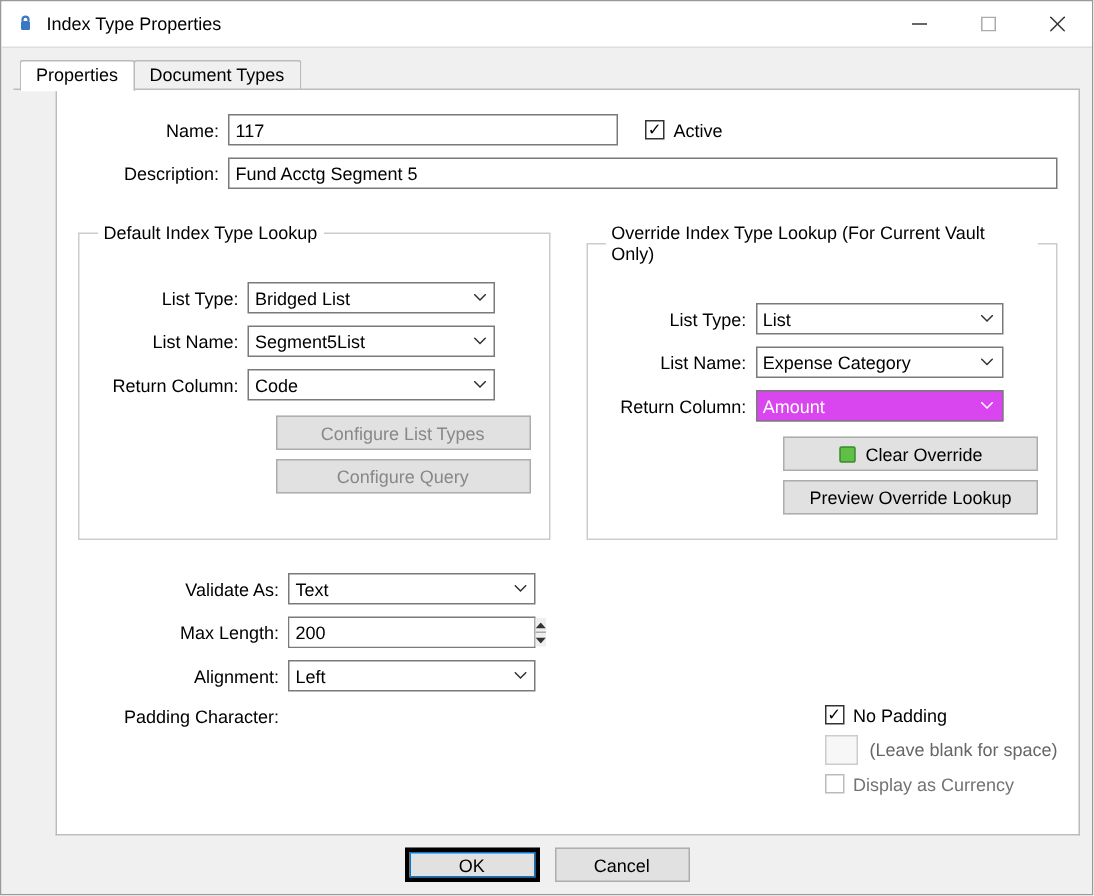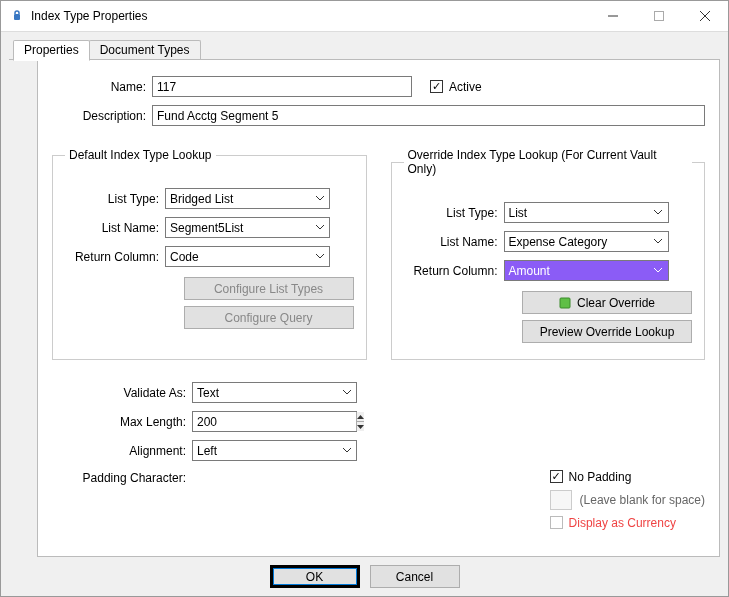--- a/index.html
+++ b/index.html
@@ -120,37 +120,37 @@
     padding:0 2px 0 4px;
     width:165px;
     position:relative;
     user-select:none;
   }
   .combo .arrow {
     width:15px;height:15px;
     display:flex;align-items:center;justify-content:center;
   }
   .combo.highlight {
-    background:#8b5cf6;
+    background:#d946ef;
     color:#fff;
     align-items:center;
   }
   .chk {
     display:inline-flex;
     align-items:center;
     gap:6px;
   }
   .chk .box {
     width:13px;height:13px;border:1px solid #333;background:#fff;
     display:flex;align-items:center;justify-content:center;
     font-size:11px;
     box-sizing:border-box;
   }
   .chk.disabled .box { border-color:#bbb; color:#bbb; }
-  .chk.disabled .lbltext { color:#ef4444; }
+  .chk.disabled .lbltext { color:#737373; }
 
   fieldset.group {
     border:1px solid #ccc;
     padding:12px 12px 16px 12px;
     margin:0;
     box-sizing:border-box;
     background:#fff;
   }
   fieldset.group > legend {
     padding:0 4px;

